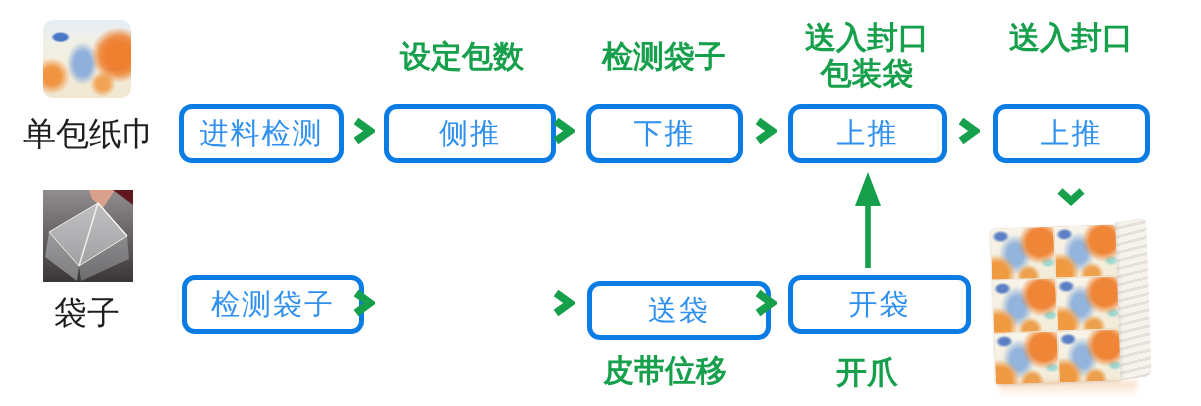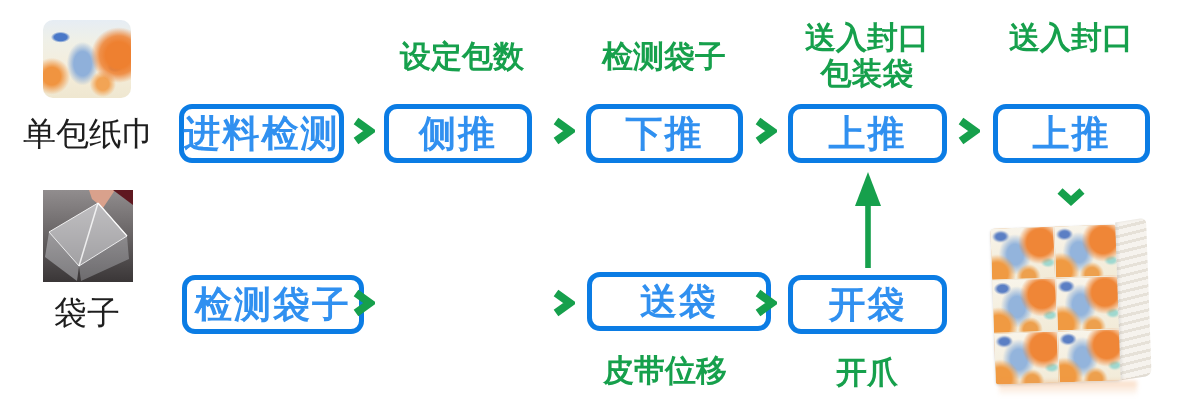--- a/index.html
+++ b/index.html
@@ -12,21 +12,21 @@
   body{margin:0;background:#ffffff;font-family:"DejaVu Sans",sans-serif;}
   .canvas{position:relative;width:1201px;height:406px;background:#fff;overflow:hidden;}
 
   
   .box{
     position:absolute;height:59px;
     border:5px solid var(--box-border);border-radius:13px;background:#fff;
     display:flex;align-items:center;justify-content:center;
   }
   .box-label{
-    color:var(--box-text);font-size:37px;font-weight:700;letter-spacing:2px;
+    color:var(--box-text);font-size:29px;font-weight:400;letter-spacing:2px;
     white-space:nowrap;line-height:1;
   }
 
   
   .note{
     position:absolute;width:200px;text-align:center;
     color:var(--accent-green);font-size:31px;font-weight:700;
     line-height:36px;white-space:nowrap;
   }
   .note span{display:block;}
@@ -121,21 +121,21 @@
     <span>送入封口</span>
     <span>包装袋</span>
   </div>
   <div class="note" style="left:971px;top:19px">
     <span>送入封口</span>
   </div>
 
   <div class="box" style="left:179px;top:104px;width:165px">
     <span class="box-label">进料检测</span>
   </div>
-  <div class="box" style="left:384px;top:104px;width:148px">
+  <div class="box" style="left:384px;top:104px;width:172px">
     <span class="box-label">侧推</span>
   </div>
   <div class="box" style="left:586px;top:104px;width:157px">
     <span class="box-label">下推</span>
   </div>
   <div class="box" style="left:788px;top:104px;width:159px">
     <span class="box-label">上推</span>
   </div>
   <div class="box" style="left:993px;top:104px;width:157px">
     <span class="box-label">上推</span>
@@ -150,24 +150,24 @@
   <svg class="chev" style="left:753px;top:117px" width="24" height="28" viewBox="0 0 24 28">
       <path d="M5 4 L19 14 L5 24" fill="none" stroke="currentColor" stroke-width="8" stroke-linejoin="miter"></path>
     </svg>
   <svg class="chev" style="left:956px;top:117px" width="24" height="28" viewBox="0 0 24 28">
       <path d="M5 4 L19 14 L5 24" fill="none" stroke="currentColor" stroke-width="8" stroke-linejoin="miter"></path>
     </svg>
 
   <div class="box" style="left:182px;top:275px;width:182px">
     <span class="box-label">检测袋子</span>
   </div>
-  <div class="box" style="left:587px;top:272px;width:184px">
+  <div class="box" style="left:587px;top:281px;width:184px">
     <span class="box-label">送袋</span>
   </div>
-  <div class="box" style="left:788px;top:275px;width:159px">
+  <div class="box" style="left:788px;top:275px;width:183px">
     <span class="box-label">开袋</span>
   </div>
 
   <svg class="chev" style="left:351px;top:289px" width="24" height="28" viewBox="0 0 24 28">
       <path d="M5 4 L19 14 L5 24" fill="none" stroke="currentColor" stroke-width="8" stroke-linejoin="miter"></path>
     </svg>
   <svg class="chev" style="left:551px;top:289px" width="24" height="28" viewBox="0 0 24 28">
       <path d="M5 4 L19 14 L5 24" fill="none" stroke="currentColor" stroke-width="8" stroke-linejoin="miter"></path>
     </svg>
   <svg class="chev" style="left:753px;top:289px" width="24" height="28" viewBox="0 0 24 28">

